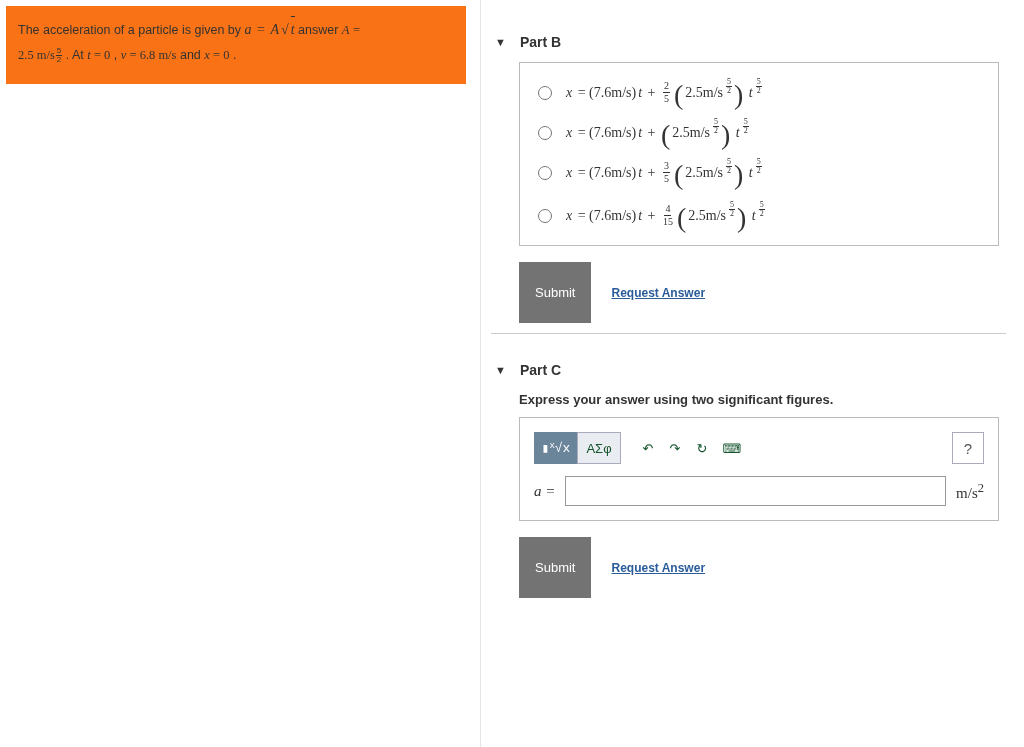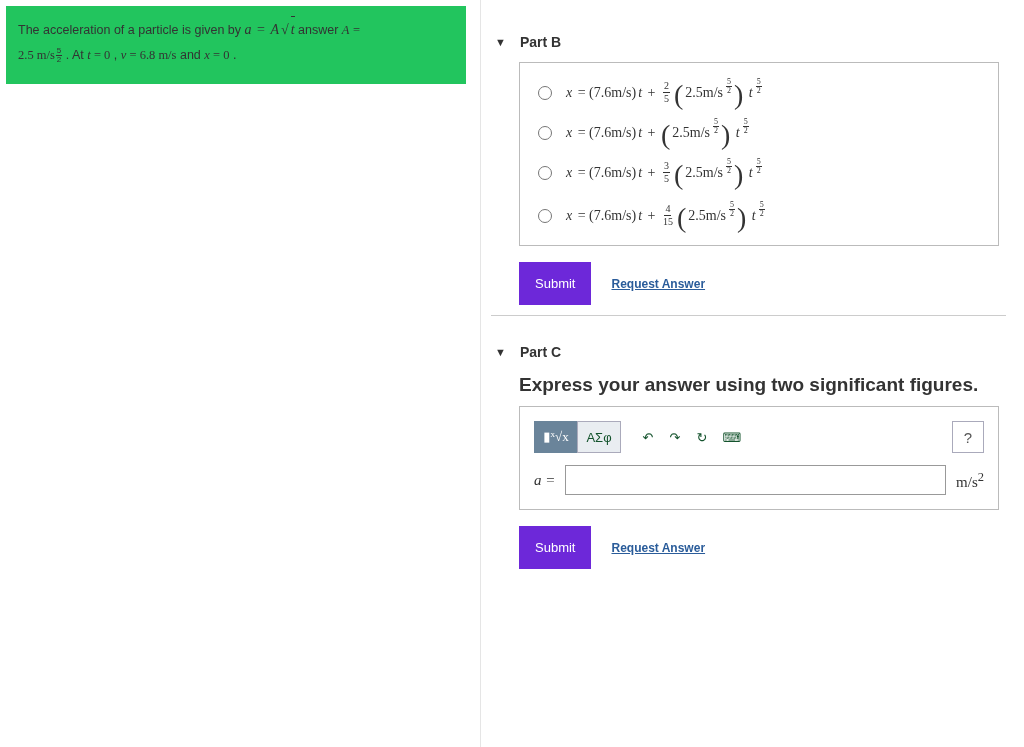--- a/index.html
+++ b/index.html
@@ -9,21 +9,21 @@
     color: #333;
     background: #fff;
     width: 1024px;
     height: 747px;
     position: relative;
   }
   .problem-statement {
     position: absolute;
     left: 6px; top: 6px;
     width: 460px;
-    background: #22c55e;
+    background: #f97316;
     padding: 10px 12px 14px 12px;
     line-height: 1.9;
     font-size: 12.5px;
     color: #333;
   }
   .right-col {
     position: absolute;
     left: 480px; top: 0;
     width: 536px;
     padding: 10px 10px 20px 10px;
@@ -41,21 +41,21 @@
   .part-header:first-child { border-top: none; margin-top: 0; padding-top: 24px; }
   .part-header .arrow { font-size: 11px; color: #333; }
   .part-header .label { font-weight: bold; font-size: 14px; }
   .question-text {
     padding: 2px 4px 14px 28px;
     font-size: 13px;
     color: #333;
   }
   .instruction {
     padding: 2px 4px 10px 28px;
-    font-size: 19px;
+    font-size: 13px;
     font-weight: bold;
   }
   .choices-box {
     margin-left: 28px;
     border: 1px solid #bbb;
     width: 480px;
     padding: 8px 0;
   }
   .choice-row {
     display: flex;
@@ -110,24 +110,24 @@
   }
   .upright { font-style: normal; }
   .action-row {
     display: flex;
     align-items: center;
     gap: 20px;
     margin-left: 28px;
     margin-top: 16px;
   }
   .btn-submit {
-    background: #6d28d9;
+    background: #737373;
     color: #fff;
     border: none;
-    padding: 14px 16px;
+    padding: 23px 16px;
     font-size: 13px;
     cursor: pointer;
   }
   .link {
     color: #2a5c9a;
     font-weight: bold;
     font-size: 12px;
     text-decoration: underline;
     cursor: pointer;
   }
@@ -188,21 +188,21 @@
     padding: 0 6px;
     font-size: 14px;
   }
   .answer-unit {
     font-family: "Times New Roman", serif;
     font-size: 15px;
     white-space: nowrap;
   }
   .sqrt { font-style: normal; }
   .formula-icon {
-    font-family: Liberation Serif, serif;
+    font-family: Liberation Mono, monospace;
     font-size: 13px;
     text-align: center;
   }
 </style>
 </head>
 <body>
 
 <div class="problem-statement">
   <span>The acceleration of a particle is given by </span>
   <span class="choice-math" style="display:inline-flex;">

